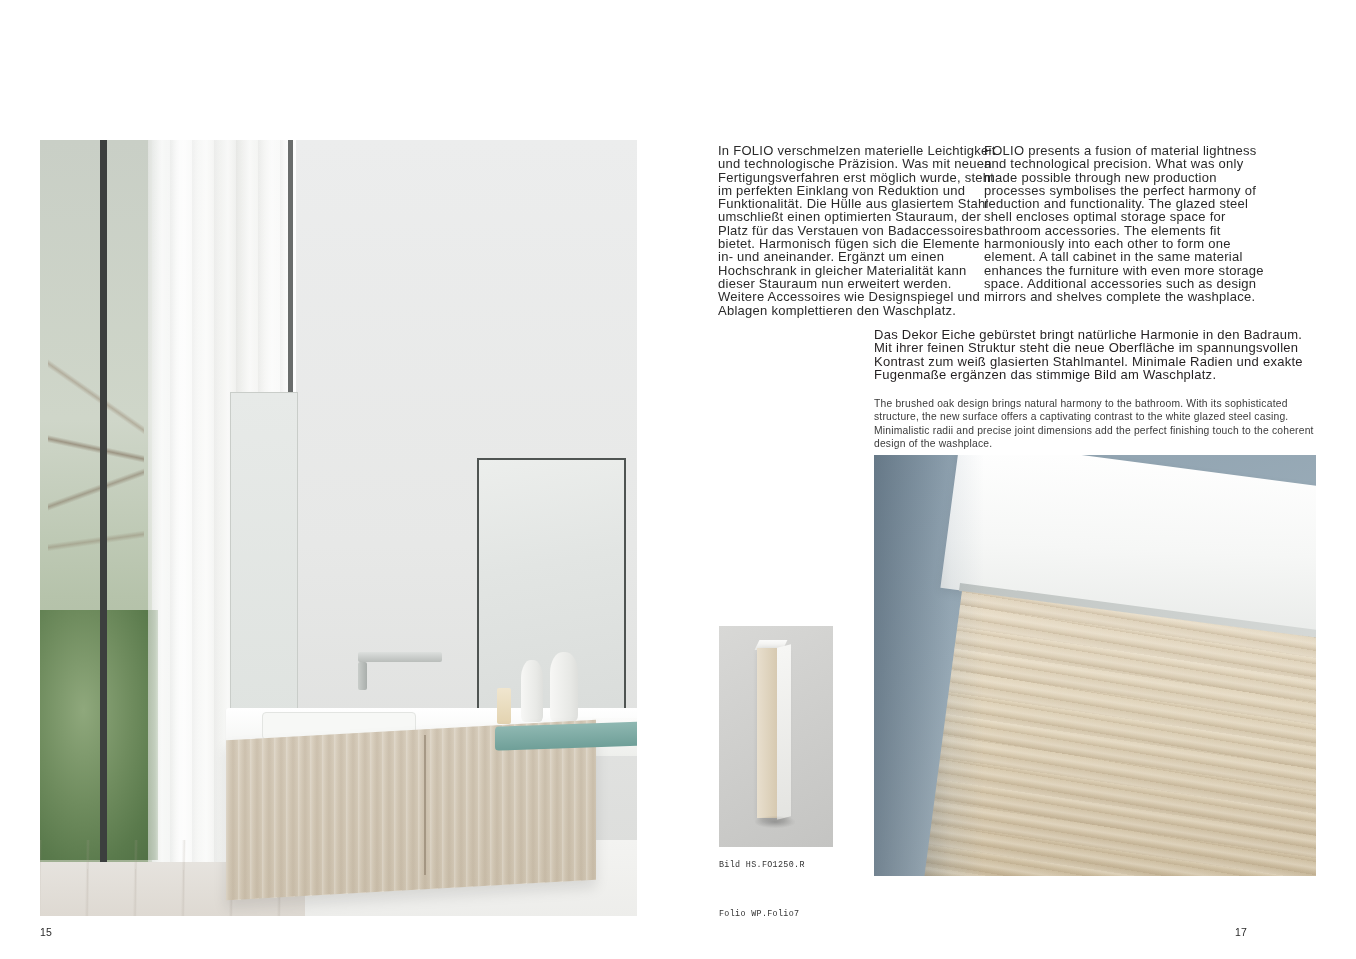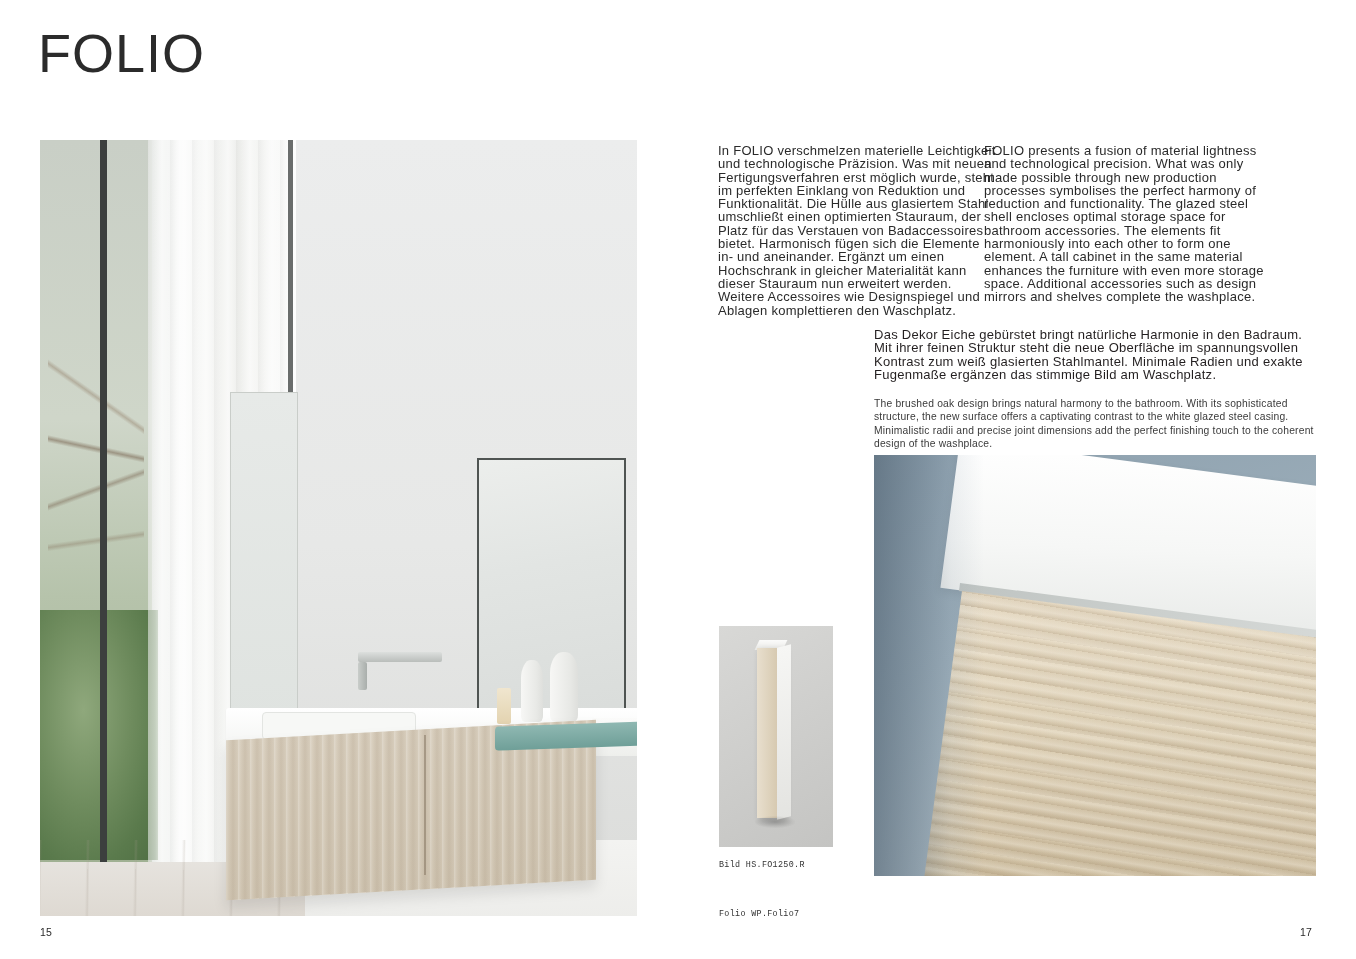--- a/index.html
+++ b/index.html
@@ -330,28 +330,27 @@
   }
 
   
   .folio {
     position: absolute;
     font-size: 10.5px;
     color: #2a2a2a;
     letter-spacing: .02em;
   }
   .folio-left { left: 40px; top: 926px; }
-  .folio-right { left: 1300px; top: 926px; }
+  .folio-right { left: 1235px; top: 926px; }
 </style>
 </head>
 <body>
 
 <div class="page">
 
-  <div class="brand-title">FOLIO</div>
 
   <div class="hero">
     <div class="wall"></div>
     <div class="rightwall"></div>
     <div class="glasspane"></div>
     <div class="garden"></div>
     <div class="branches"></div>
     <div class="bush"></div>
     <div class="curtain"></div>
     <div class="mullion-v m1"></div>

